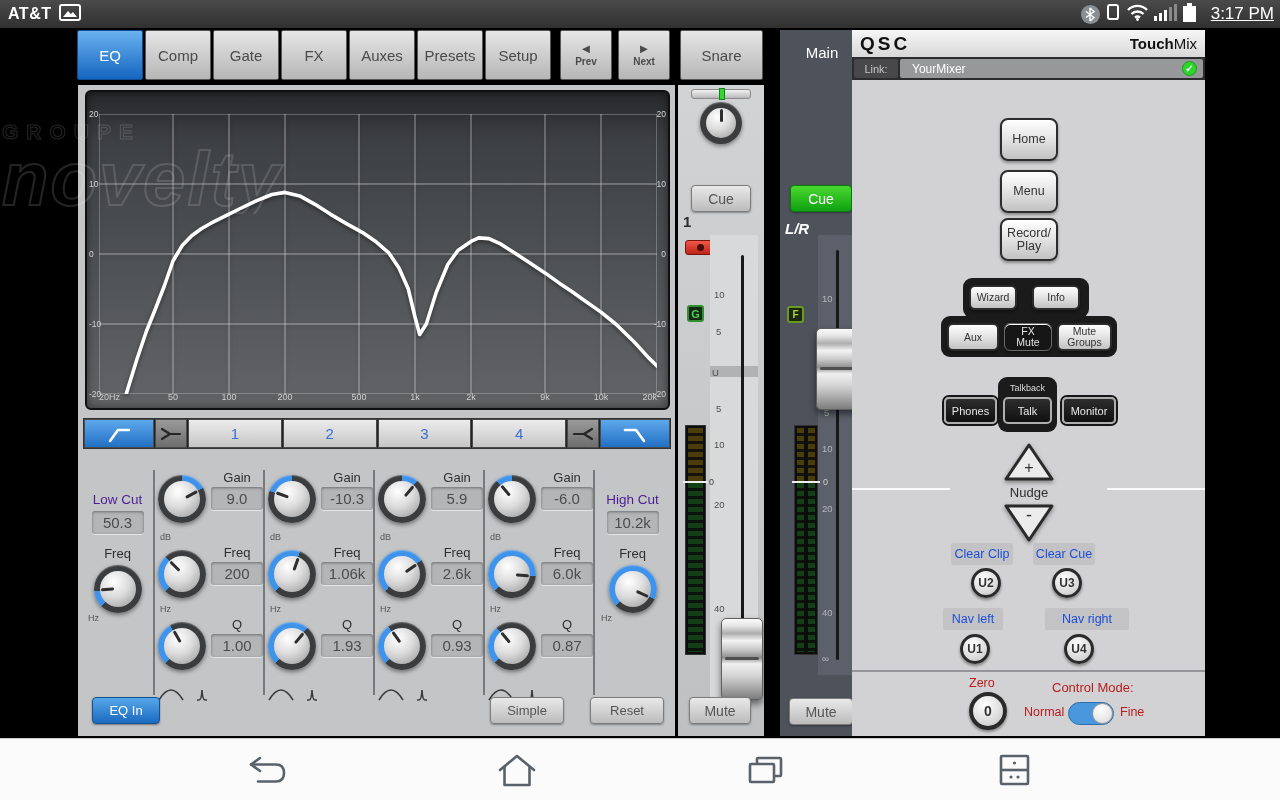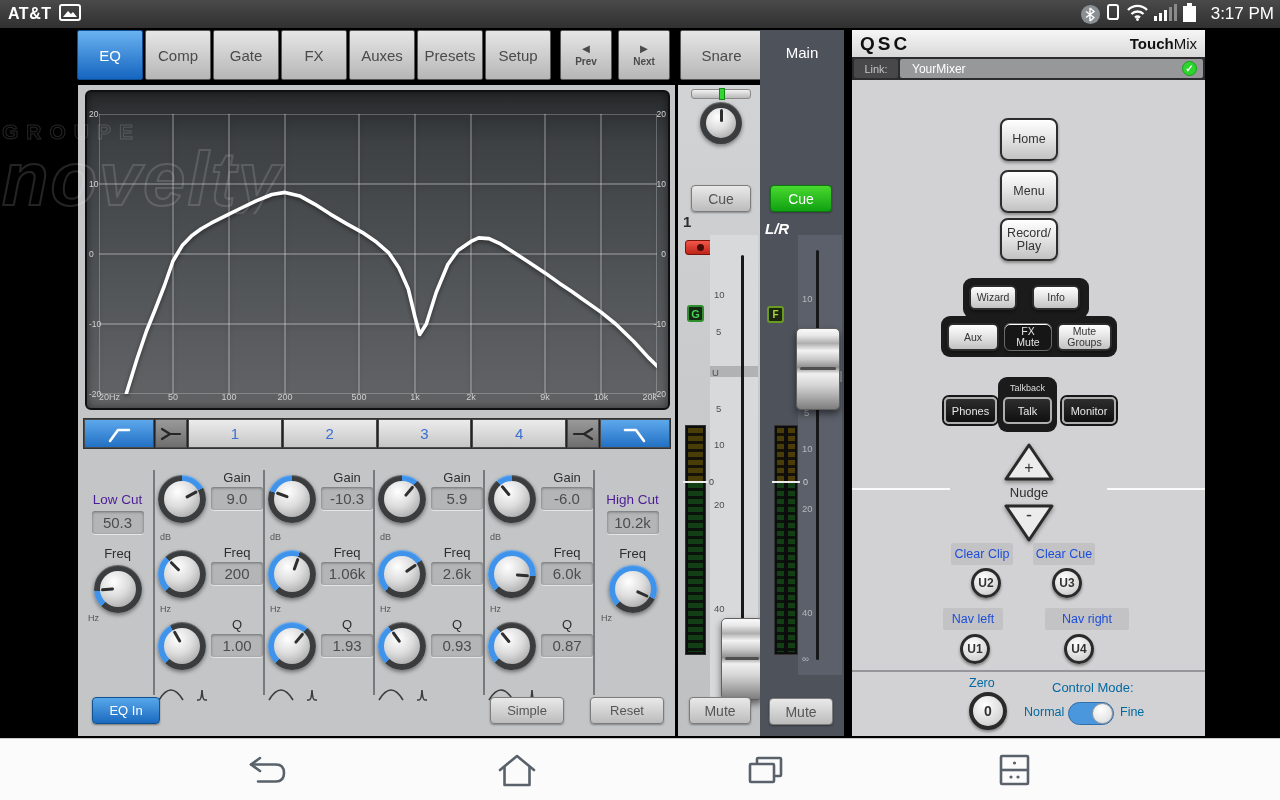--- a/index.html
+++ b/index.html
@@ -4,21 +4,21 @@
 <style>
   html,body{margin:0;padding:0;background:#000;}
   .screen{position:relative;width:1280px;height:800px;background:#000;overflow:hidden;
           font-family:"Liberation Sans",sans-serif;-webkit-font-smoothing:antialiased;}
   
   .statusbar{position:absolute;left:0;top:0;width:1280px;height:28px;
              background:linear-gradient(#4a4a4a,#303030);display:flex;align-items:center;color:#fff;}
   .sb-left{display:flex;align-items:center;gap:8px;padding-left:8px;flex:1;}
   .sb-carrier{font-size:16px;font-weight:bold;letter-spacing:.5px;}
   .sb-right{display:flex;align-items:center;gap:5px;padding-right:6px;}
-  .sb-time{font-size:17px;margin-left:10px;}
+  .sb-time{font-size:17px;margin-left:10px;text-decoration:underline;}
   .bt-circle{width:19px;height:19px;border-radius:50%;background:#8a8f94;display:flex;align-items:center;justify-content:center;}
   
   .tabrow{position:absolute;top:30px;left:0;height:50px;}
   .tab{position:absolute;top:0;height:50px;border:1px solid #575757;border-radius:2px;
        background:linear-gradient(#e6e6e6,#b6b6b6);color:#4a4a4a;font-size:15px;
        display:flex;align-items:center;justify-content:center;box-sizing:border-box;}
   .tab.active{background:linear-gradient(#6ab2f0,#1565c0);color:#fff;border-color:#0d4d92;}
   .tab.navbtn{flex-direction:column;line-height:11px;font-size:10px;font-weight:bold;gap:1px;}
   .tab.navbtn .arr{font-size:13px;line-height:12px;}
   
@@ -74,21 +74,21 @@
   .bells{position:absolute;left:0;bottom:-6px;display:flex;gap:12px;align-items:flex-end;}
   .eq-footer{position:absolute;left:0;top:612px;width:597px;height:30px;}
   .btn{border-radius:4px;display:flex;align-items:center;justify-content:center;box-sizing:border-box;}
   .btn.gray{background:linear-gradient(#e9e9e9,#bcbcbc);border:1px solid #7c7c7c;color:#555;font-size:13px;
             box-shadow:0 1px 2px rgba(0,0,0,.35);}
   .btn.blue{background:linear-gradient(#58a7ea,#1a6ac0);border:1px solid #11518f;color:#fff;font-size:13px;
             box-shadow:0 1px 2px rgba(0,0,0,.4);}
   
   .strip{position:absolute;overflow:hidden;}
   .snare-strip{left:678px;top:85px;width:86px;height:651px;background:linear-gradient(#d2d3d5,#bec0c2);}
-  .main-strip{left:760px;top:30px;width:84px;height:706px;background:#4e525b;color:#fff;}
+  .main-strip{left:780px;top:30px;width:84px;height:706px;background:#4e525b;color:#fff;}
   .panbar{position:absolute;left:13px;top:4px;width:58px;height:8px;background:linear-gradient(#f2f2f2,#b8b8b8);
           border:1px solid #8a8a8a;border-radius:3px;}
   .panmark{position:absolute;left:50%;top:-2px;width:4px;height:10px;margin-left:-2px;background:#35d435;border:1px solid #128a12;}
   .fadercol{position:absolute;background:rgba(255,255,255,.22);}
   .snare-strip .fadercol{left:32px;top:150px;width:48px;height:465px;background:#d7d9db;}
   .main-strip .fadercol{left:38px;top:205px;width:44px;height:440px;background:#5b606a;}
   .uband{position:absolute;height:11px;background:rgba(0,0,0,.18);}
   .scale span{position:absolute;font-size:9.5px;transform:translateY(-50%);}
   .snare-strip .scale span{color:#4e4e4e;}
   .main-strip .scale span{color:#b4b7bc;}
@@ -147,21 +147,21 @@
   .lblbox{position:absolute;height:22px;background:#c3c3c5;color:#1d4ed8;font-size:12.5px;
           display:flex;align-items:center;justify-content:center;border-radius:2px;}
   .ucircle{position:absolute;width:30px;height:30px;border-radius:50%;border:3px solid #2a2a2a;
            background:radial-gradient(circle at 40% 30%,#fff,#d6d6d6 70%,#b2b2b2);
            color:#333;font-size:12px;font-weight:bold;display:flex;align-items:center;justify-content:center;
            box-sizing:border-box;box-shadow:0 2px 3px rgba(0,0,0,.4);}
   .rp-bottom{position:absolute;left:0;bottom:0;width:353px;height:64px;border-top:2px solid #96969a;background:#d2d2d4;}
   .toggle{position:absolute;width:46px;height:23px;border-radius:12px;background:#4a97dd;border:1px solid #336ea8;box-sizing:border-box;}
   .tknob{position:absolute;right:0px;top:0px;width:21px;height:21px;border-radius:50%;
          background:radial-gradient(circle at 40% 30%,#fff,#d8d8d8);border:1px solid #9a9a9a;box-sizing:border-box;}
-  .smalltext{position:absolute;font-size:12.5px;color:#0369a1;}
+  .smalltext{position:absolute;font-size:12.5px;color:#b91c1c;}
   
   .navbar{position:absolute;left:0;top:738px;width:1280px;height:62px;background:#fbfbfc;border-top:1px solid #cacaca;
           box-sizing:border-box;}
   .navicons{position:absolute;left:240px;top:8px;width:802px;height:46px;display:flex;justify-content:space-between;}
   .navic{width:56px;height:46px;display:flex;align-items:center;justify-content:center;}
 </style>
 </head>
 <body>
 
 <div class="screen">

